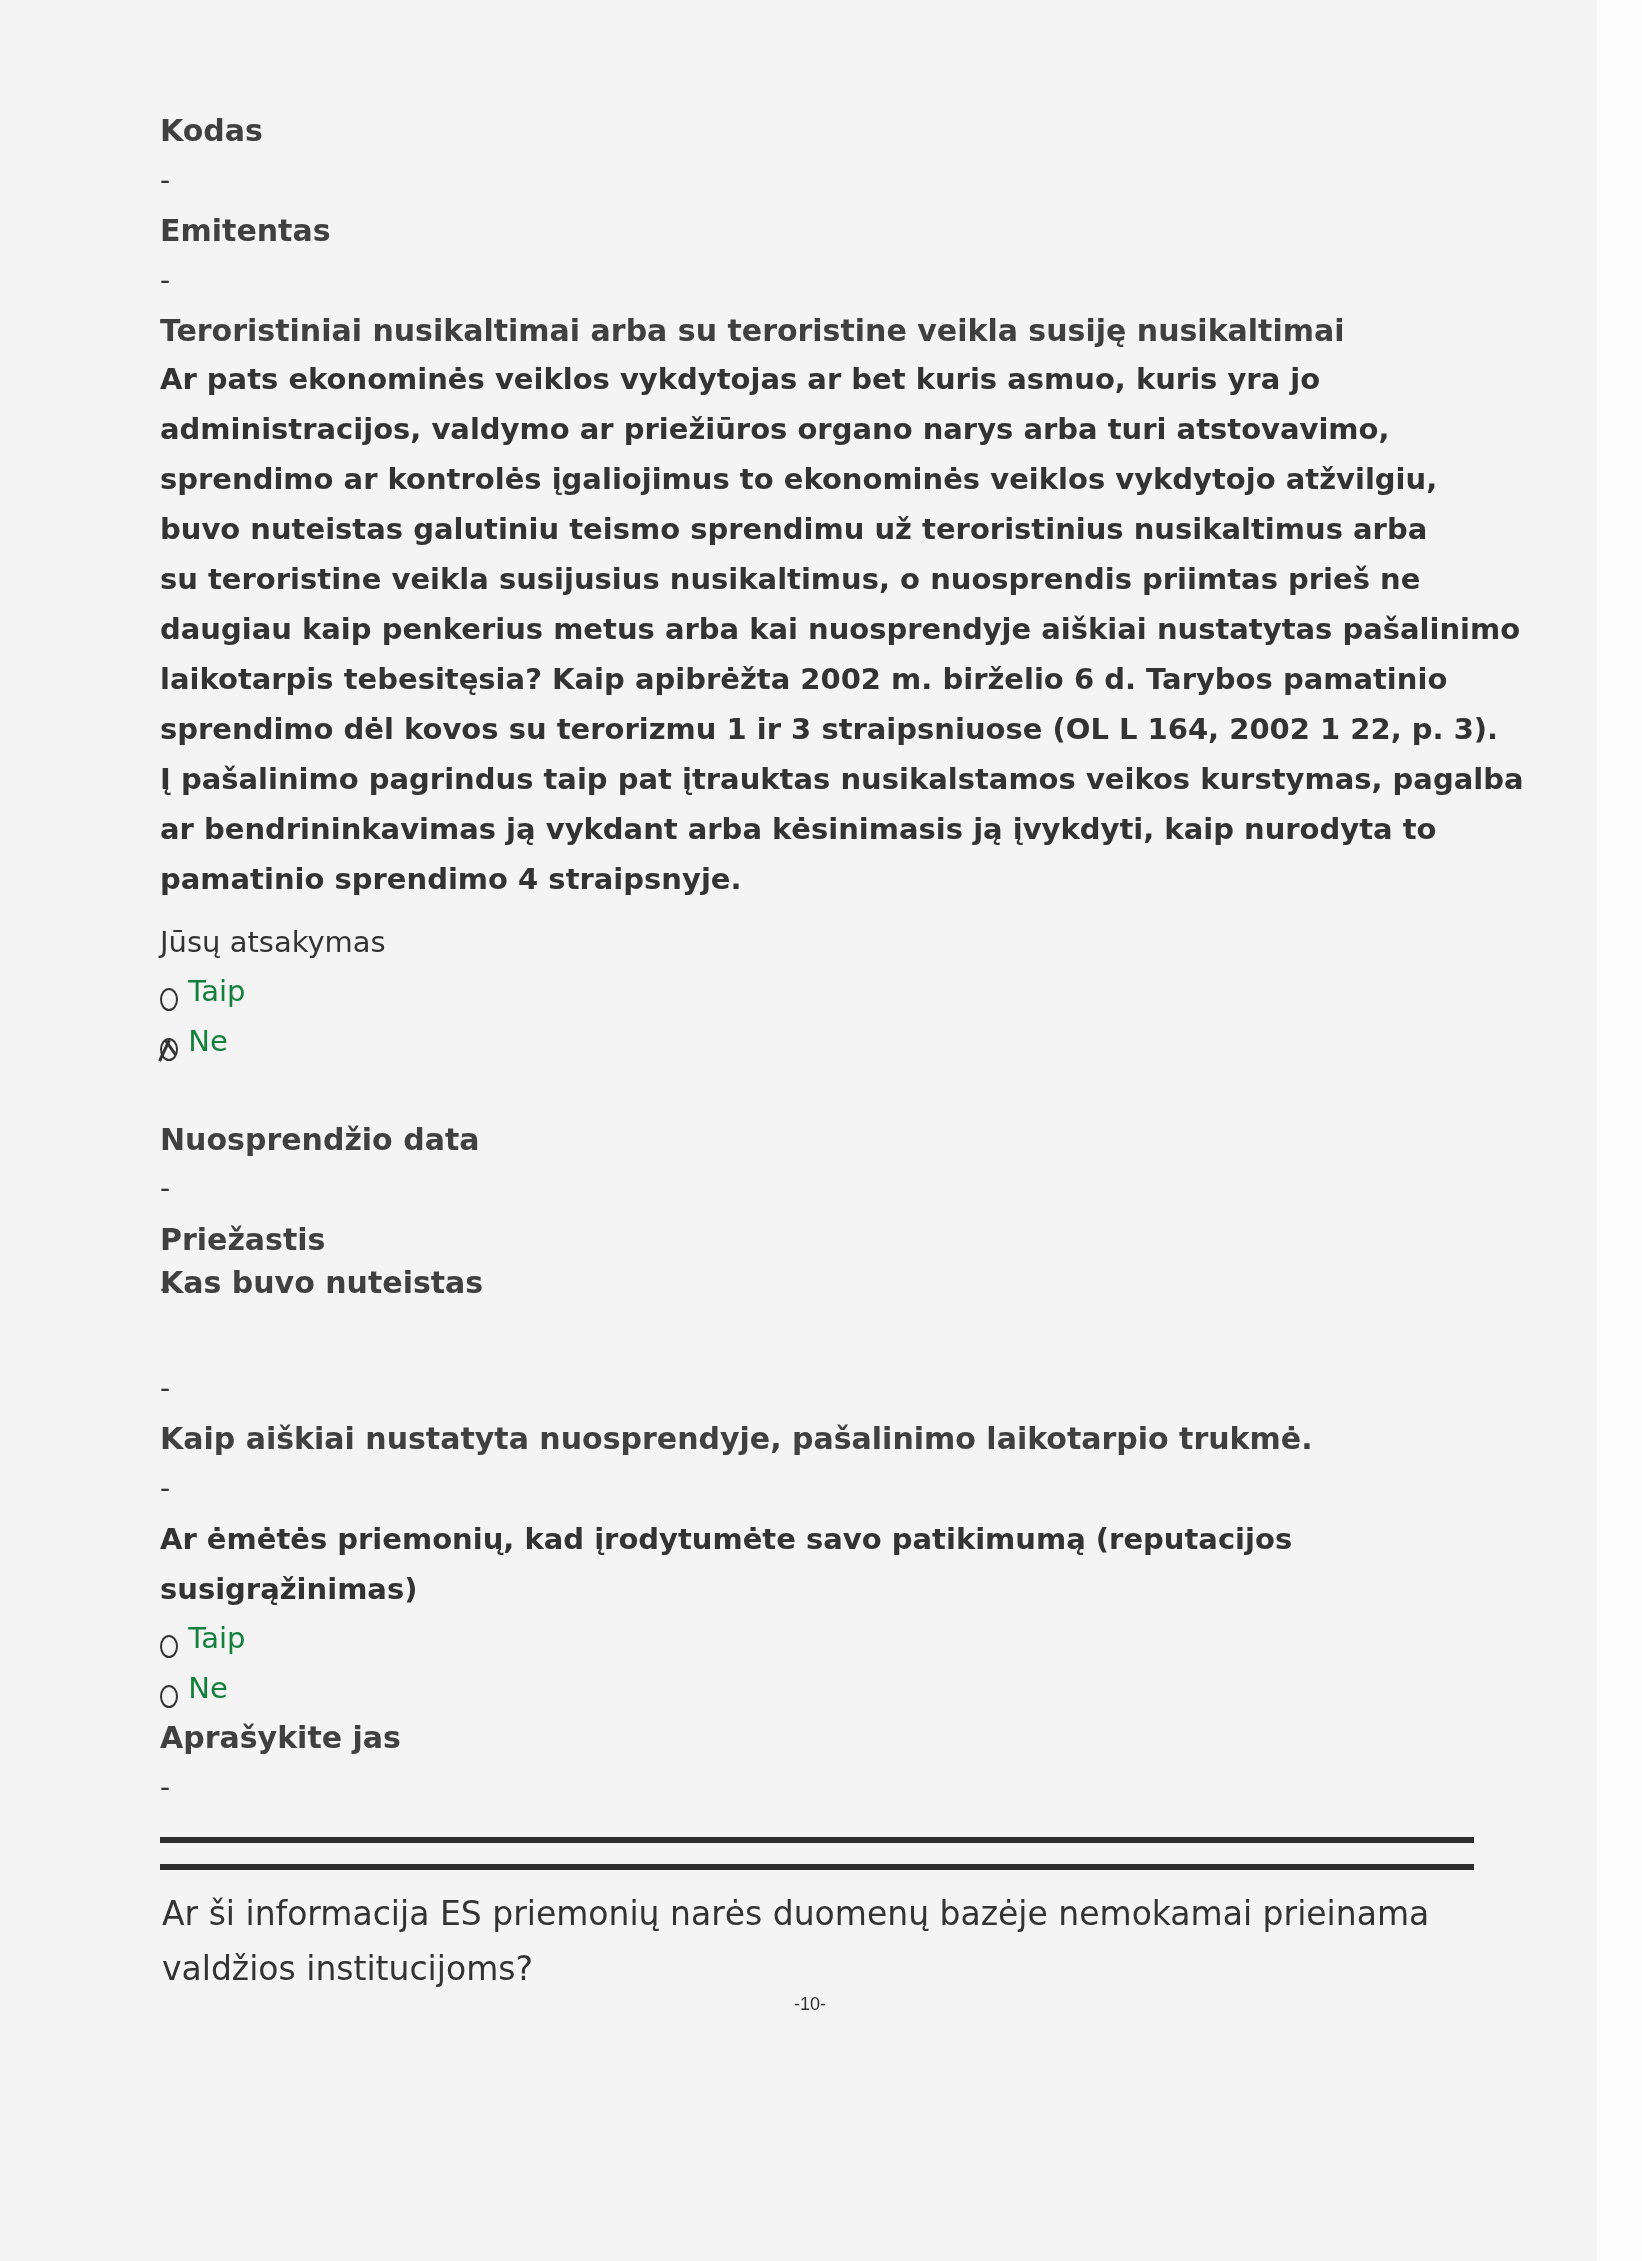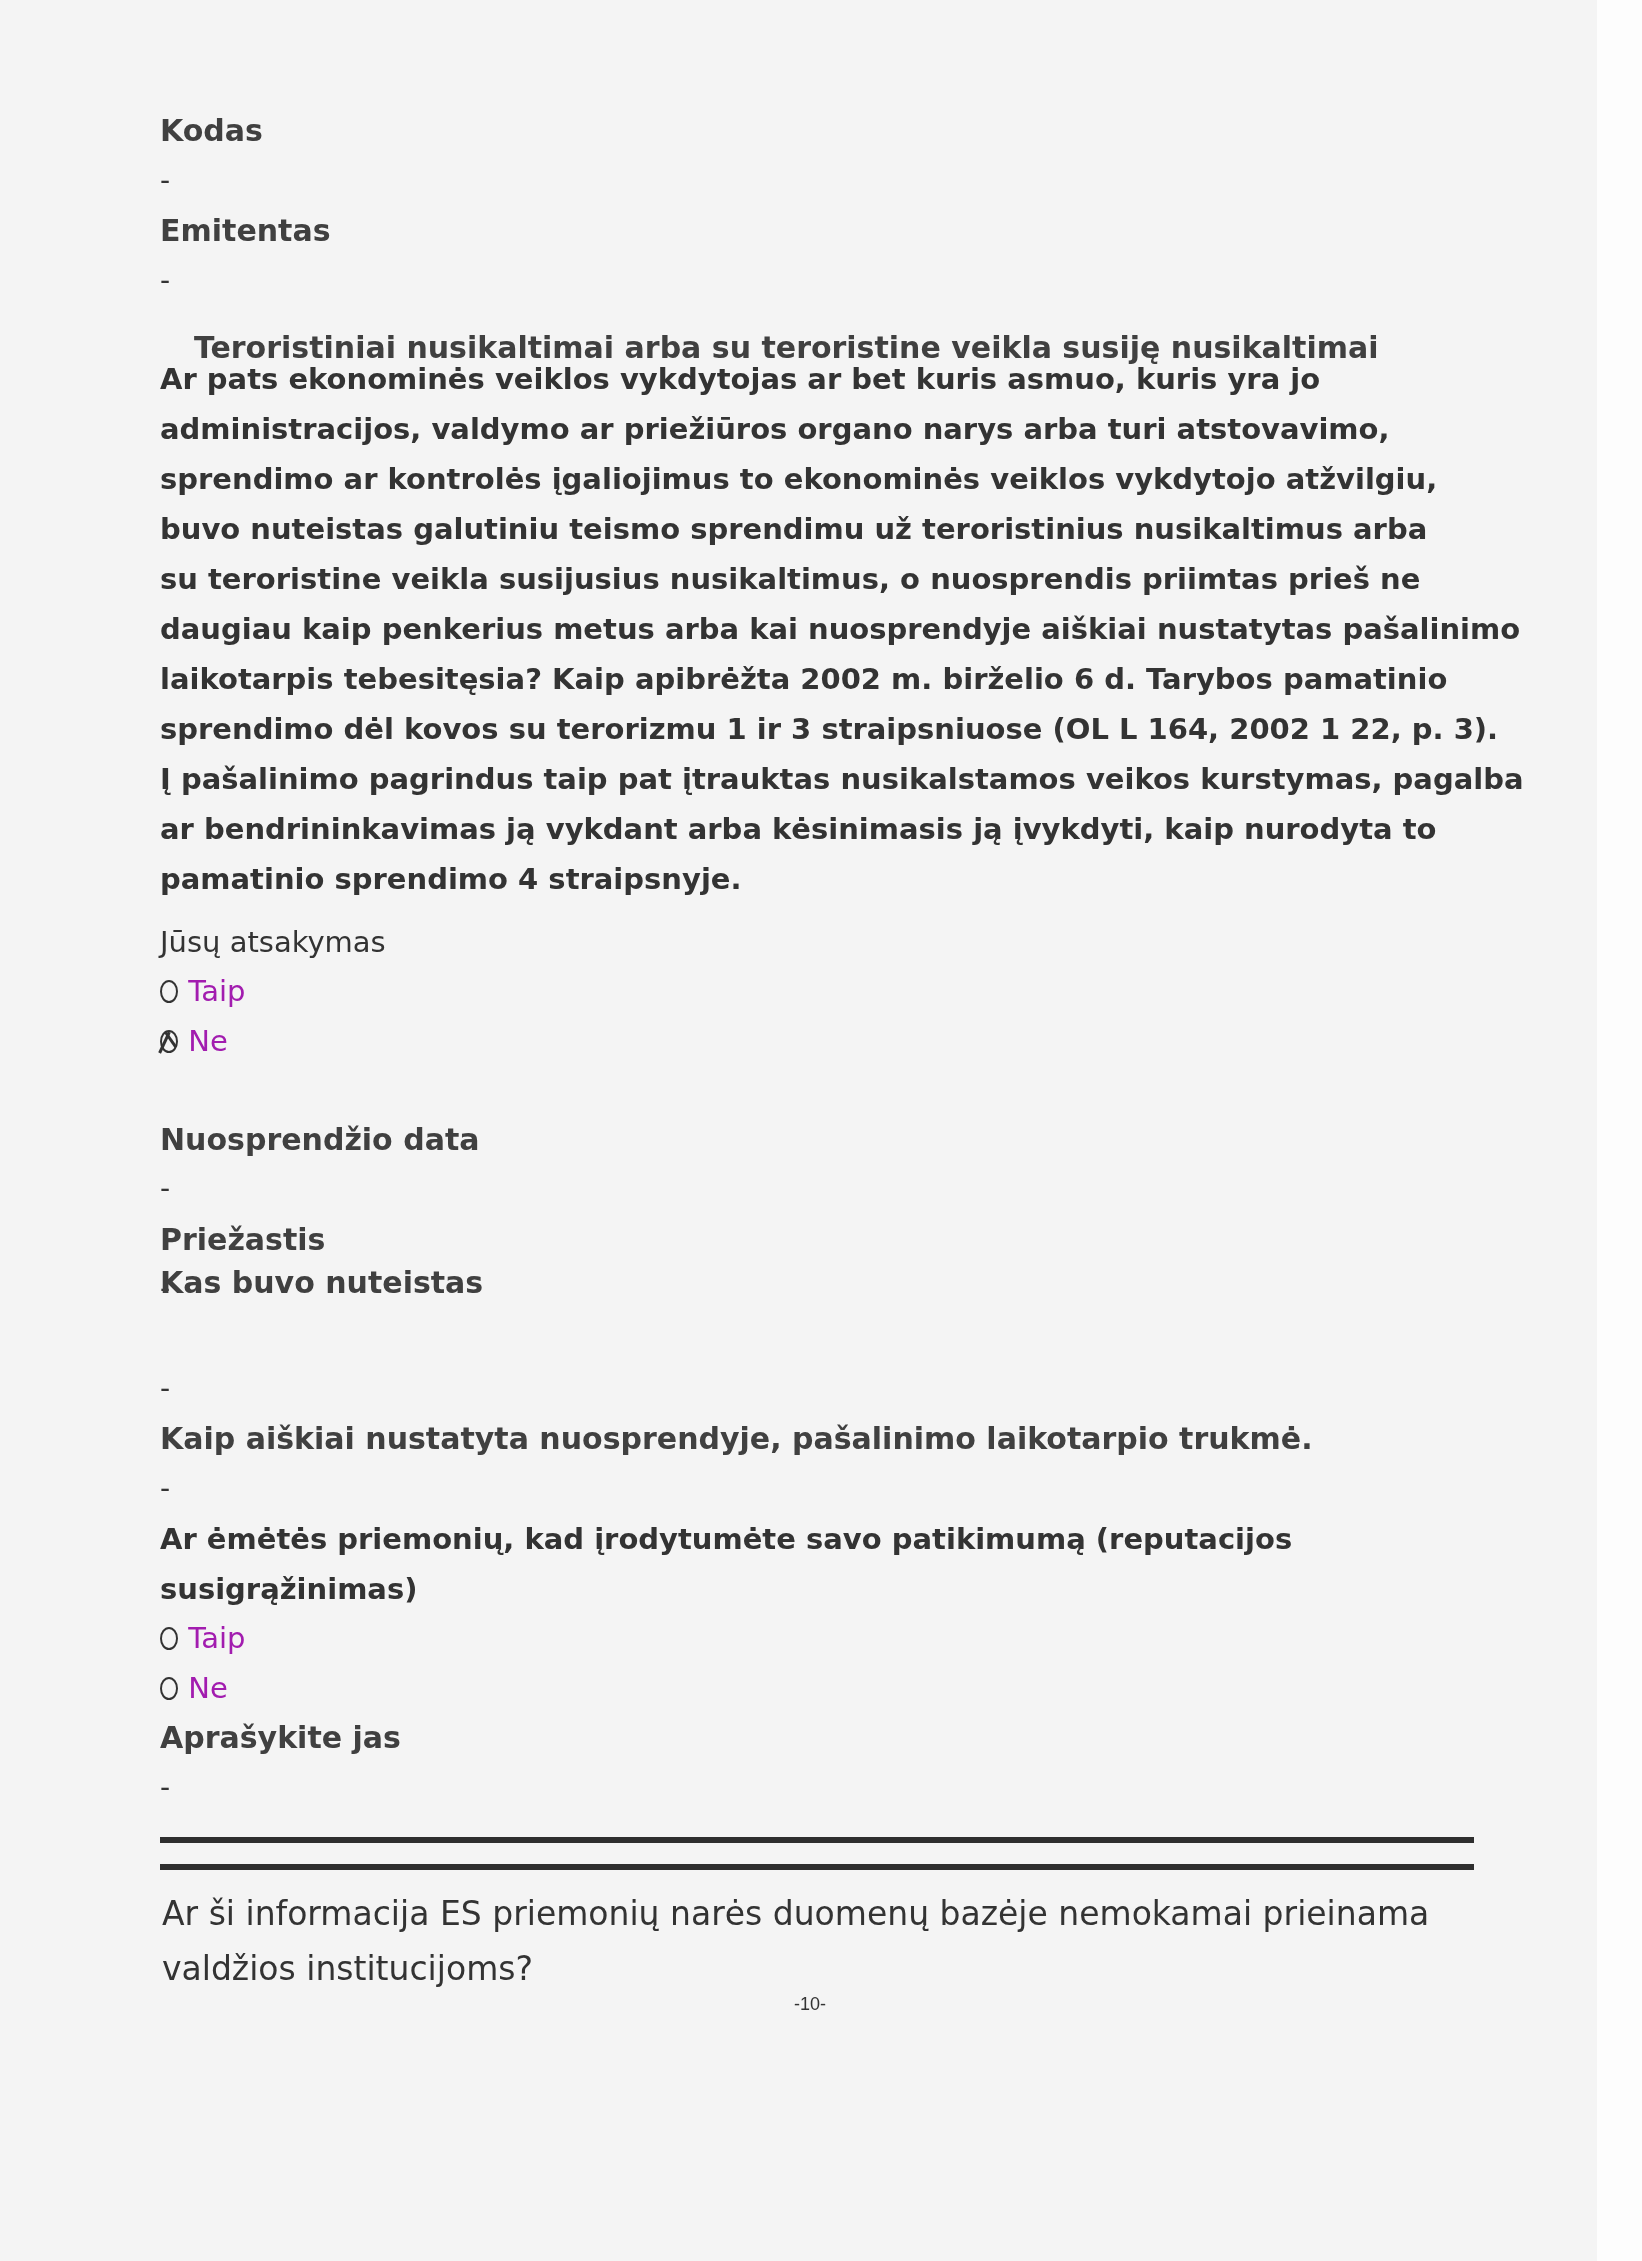--- a/index.html
+++ b/index.html
@@ -49,22 +49,22 @@
     font-size: 29px;
     line-height: 39px;
     white-space: nowrap;
     color: #333;
   }
   .radio-row {
     position: absolute;
     font-size: 29px;
     line-height: 39px;
     white-space: nowrap;
-    display: flex; align-items: center;
-    color: #a21caf;
+    display: flex; align-items: flex-end;
+    color: #15803d;
     cursor: pointer;
   }
   .radio-circle {
     display: inline-block;
     width: 18px; height: 23px;
     border: 2.6px solid #333;
     border-radius: 50%;
     margin-right: 10.3px;
     position: relative;
     box-sizing: border-box;
@@ -113,21 +113,21 @@
 <div class="right-strip"></div>
 
 <div class="page">
 
   <div class="heading" style="top:111px;">Kodas</div>
   <div class="dash" style="top:161px;">-</div>
 
   <div class="heading" style="top:211px;">Emitentas</div>
   <div class="dash" style="top:261px;">-</div>
 
-  <div class="heading" style="top:328px;margin-left:34px;">Teroristiniai nusikaltimai arba su teroristine veikla susiję nusikaltimai</div>
+  <div class="heading" style="top:311px;">Teroristiniai nusikaltimai arba su teroristine veikla susiję nusikaltimai</div>
 
   <div class="para" style="top:354px;">
     <span class="line">Ar pats ekonominės veiklos vykdytojas ar bet kuris asmuo, kuris yra jo</span>
     <span class="line">administracijos, valdymo ar priežiūros organo narys arba turi atstovavimo,</span>
     <span class="line">sprendimo ar kontrolės įgaliojimus to ekonominės veiklos vykdytojo atžvilgiu,</span>
     <span class="line">buvo nuteistas galutiniu teismo sprendimu už teroristinius nusikaltimus arba</span>
     <span class="line">su teroristine veikla susijusius nusikaltimus, o nuosprendis priimtas prieš ne</span>
     <span class="line">daugiau kaip penkerius metus arba kai nuosprendyje aiškiai nustatytas pašalinimo</span>
     <span class="line">laikotarpis tebesitęsia? Kaip apibrėžta 2002 m. birželio 6 d. Tarybos pamatinio</span>
     <span class="line">sprendimo dėl kovos su terorizmu 1 ir 3 straipsniuose (OL L 164, 2002 1 22, p. 3).</span>

